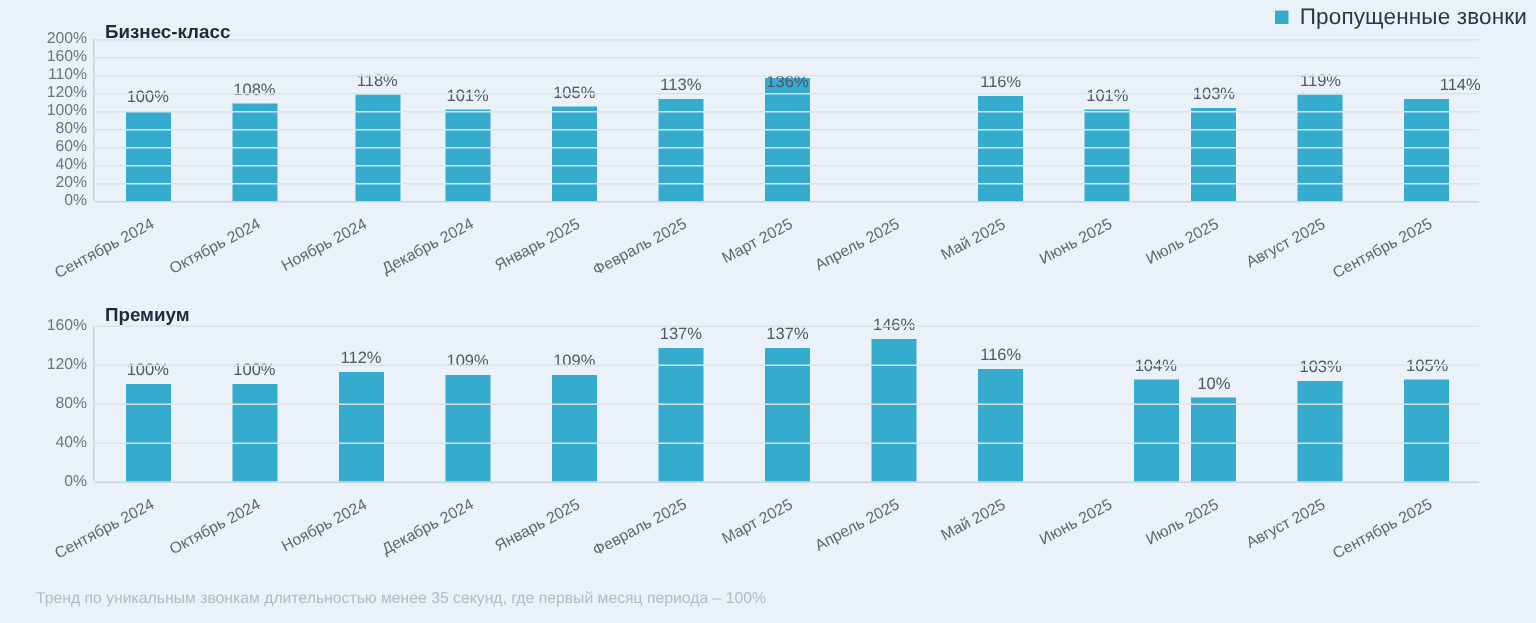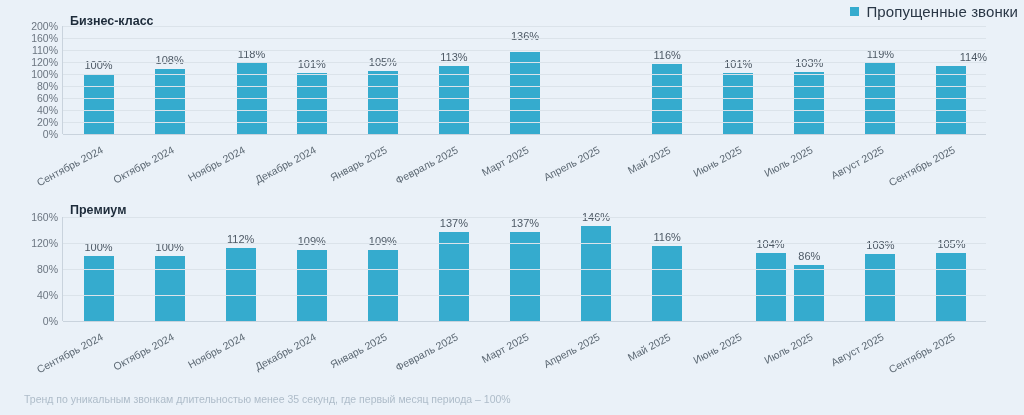--- a/index.html
+++ b/index.html
@@ -202,21 +202,21 @@
           <div class="bar-slot" style="left: 284.308px; width: 71.0769px;">
             <div class="bar" style="height: 63px; width: 30px; background: rgb(53, 171, 206);"></div>
             <div class="bar-label" style="bottom: 66px;">105%</div>
           </div>
           <div class="bar-slot" style="left: 355.385px; width: 71.0769px;">
             <div class="bar" style="height: 67.8px; width: 30px; background: rgb(53, 171, 206);"></div>
             <div class="bar-label" style="bottom: 70.8px;">113%</div>
           </div>
           <div class="bar-slot" style="left: 426.462px; width: 71.0769px;">
             <div class="bar" style="height: 81.6px; width: 30px; background: rgb(53, 171, 206);"></div>
-            <div class="bar-label" style="bottom: 92px;">136%</div>
+            <div class="bar-label" style="bottom: 73px;">136%</div>
           </div>
           <div class="bar-slot" style="left: 568.615px; width: 71.0769px;">
             <div class="bar" style="height: 69.6px; width: 30px; background: rgb(53, 171, 206);"></div>
             <div class="bar-label" style="bottom: 72.6px;">116%</div>
           </div>
           <div class="bar-slot" style="left: 639.692px; width: 71.0769px;">
             <div class="bar" style="height: 60.6px; width: 30px; background: rgb(53, 171, 206);"></div>
             <div class="bar-label" style="bottom: 63.6px;">101%</div>
           </div>
           <div class="bar-slot" style="left: 710.769px; width: 71.0769px;">
@@ -332,21 +332,21 @@
           <div class="bar-slot" style="left: 568.615px; width: 71.0769px;">
             <div class="bar" style="height: 75.4px; width: 30px; background: rgb(53, 171, 206);"></div>
             <div class="bar-label" style="bottom: 78.4px;">116%</div>
           </div>
           <div class="bar-slot" style="left: 672px; width: 71.0769px;">
             <div class="bar" style="height: 67.6px; width: 30px; background: rgb(53, 171, 206);"></div>
             <div class="bar-label" style="bottom: 70.6px;">104%</div>
           </div>
           <div class="bar-slot" style="left: 710.769px; width: 71.0769px;">
             <div class="bar" style="height: 55.9px; width: 30px; background: rgb(53, 171, 206);"></div>
-            <div class="bar-label" style="bottom: 58.9px;">86%</div>
+            <div class="bar-label" style="bottom: 58.9px;">10%</div>
           </div>
           <div class="bar-slot" style="left: 781.846px; width: 71.0769px;">
             <div class="bar" style="height: 66.95px; width: 30px; background: rgb(53, 171, 206);"></div>
             <div class="bar-label" style="bottom: 69.95px;">103%</div>
           </div>
           <div class="bar-slot" style="left: 852.923px; width: 71.0769px;">
             <div class="bar" style="height: 68.25px; width: 30px; background: rgb(53, 171, 206);"></div>
             <div class="bar-label" style="bottom: 71.25px;">105%</div>
           </div>
         </div>

